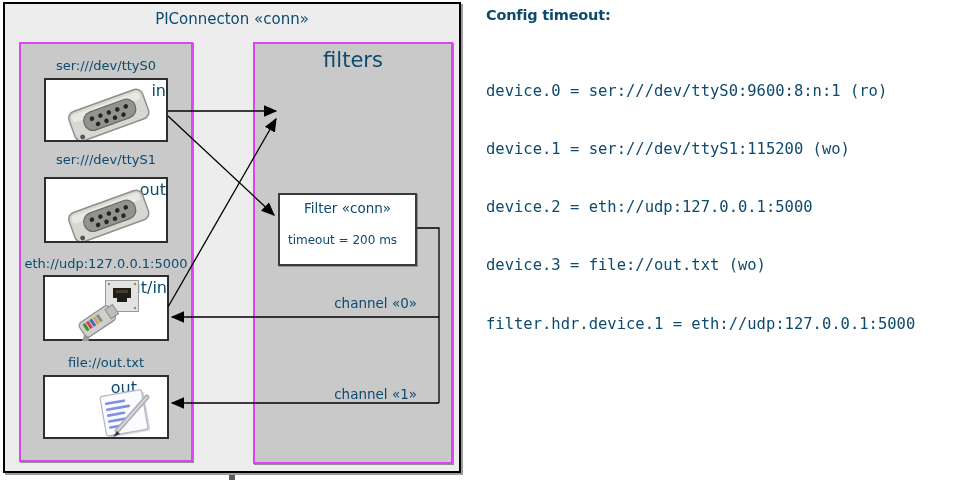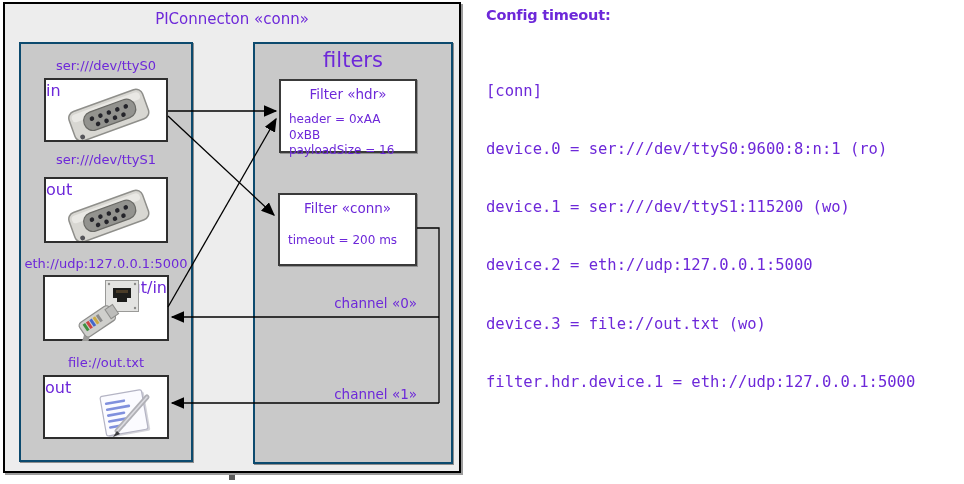--- a/index.html
+++ b/index.html
@@ -1,37 +1,37 @@
 <!DOCTYPE html>
 <html><head>
 <meta charset="utf-8">
 <style>
   * { box-sizing: border-box; margin: 0; padding: 0; }
   html,body { background:#fff; }
   .canvas {
     position: relative; width: 964px; height: 484px;
-    background:#fff; overflow:hidden; color:#6d28d9;
+    background:#fff; overflow:hidden; color:#0c4a6e;
     font-family:"DejaVu Sans","Liberation Sans",sans-serif;
   }
   
   .outer {
     position:absolute; left:3px; top:2px; width:458px; height:471px;
     background:#ededed; border:2px solid #000; box-shadow:2px 2px 0 #9c9c9c;
   }
   .diagram-title { position:absolute; left:0; right:0; top:6px; text-align:center; font-size:15px; }
   .panel {
     position:absolute; background:#c9c9c9;
-    border:2px solid #0c4a6e; box-shadow:1px 1px 0 #8e8e8e;
+    border:2px solid #d946ef; box-shadow:1px 1px 0 #8e8e8e;
   }
   .devices-panel { left:14px; top:38px; width:174px; height:420px; }
   .filters-panel { left:248px; top:38px; width:200px; height:422px; }
 
   .dev-label { position:absolute; left:0; width:100%; text-align:center; font-size:13px; white-space:nowrap; }
   .dev-box { position:absolute; background:#fff; border:2px solid #2e2e2e; }
-  .dev-role { position:absolute; top:1px; left:0; width:100%; text-align:left; font-size:16px; line-height:19px; }
+  .dev-role { position:absolute; top:1px; left:0; width:100%; text-align:right; font-size:16px; line-height:19px; }
   .role-left { text-align:right; padding-left:22px; }
   .role-shift { padding-right:30px; }
   .dev-icon { position:absolute; }
 
   .filters-title { position:absolute; left:0; width:100%; top:4px; text-align:center; font-size:21px; }
   .filter-box {
     position:absolute; background:#fff;
     border:2px solid #3a3a3a; box-shadow:1px 1px 0 #909090;
   }
   .filter-title { text-align:center; font-size:13.5px; margin-top:5px; }
@@ -145,27 +145,20 @@
           <path d="M30,44 L60,10" stroke="#b0b0b6" stroke-width="5" stroke-linecap="round"></path>
           <path d="M30,44 L60,10" stroke="#dcdce2" stroke-width="1.6" stroke-linecap="round"></path>
           <path d="M30,44 l-4,6 l7,-3 z" fill="#3a3a3e"></path>
         </svg>
       </div>
     </div>
 
     <div class="panel filters-panel">
       <div class="filters-title">filters</div>
 
-      <div class="filter-box" style="left:24px;top:35px;width:138px;height:74px">
-        <div class="filter-title">Filter «hdr»</div>
-        <div class="filter-attrs">
-          <div>header = 0xAA 0xBB</div>
-          <div>payloadSize = 16</div>
-        </div>
-      </div>
 
       <div class="filter-box" style="left:23px;top:149px;width:139px;height:73px">
         <div class="filter-title">Filter «conn»</div>
         <div class="filter-attrs time">
           <div>timeout = 200 ms</div>
         </div>
       </div>
 
       <div class="channel-label" style="top:251px">channel «0»</div>
       <div class="channel-label" style="top:342px">channel «1»</div>
@@ -186,21 +179,20 @@
       <line x1="439" y1="317" x2="172" y2="317" marker-end="url(#ah)"></line>
       <line x1="439" y1="403" x2="172" y2="403" marker-end="url(#ah)"></line>
     </g>
   </svg>
 
   <div class="notch"></div>
 
   <div class="config">
     <div class="config-heading">Config timeout:</div>
     <div class="config-lines">
-      <div>[conn]</div>
       <div>device.0 = ser:///dev/ttyS0:9600:8:n:1 (ro)</div>
       <div>device.1 = ser:///dev/ttyS1:115200 (wo)</div>
       <div>device.2 = eth://udp:127.0.0.1:5000</div>
       <div>device.3 = file://out.txt (wo)</div>
       <div>filter.hdr.device.1 = eth://udp:127.0.0.1:5000</div>
       
       
       
       
       

